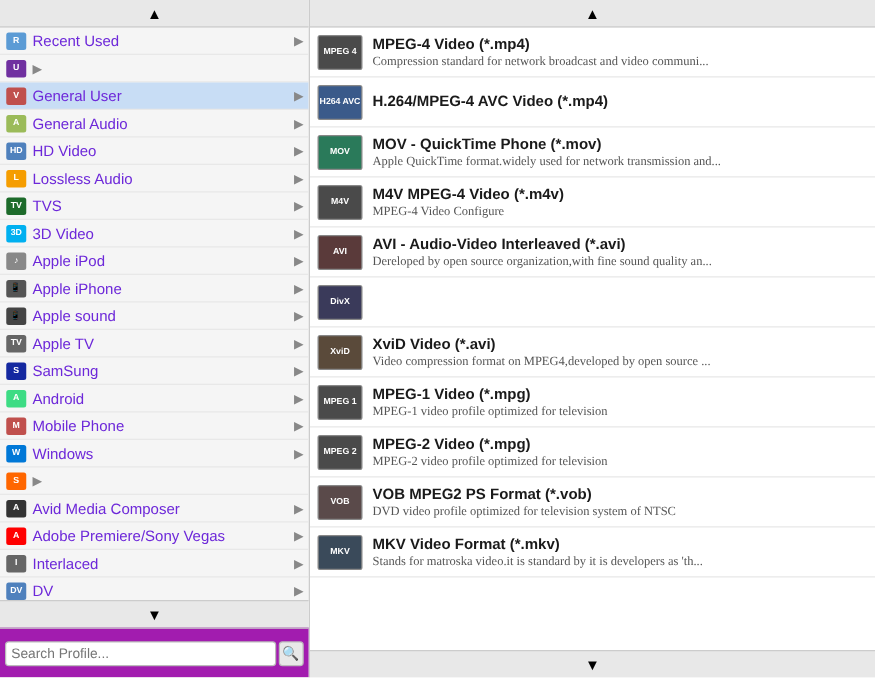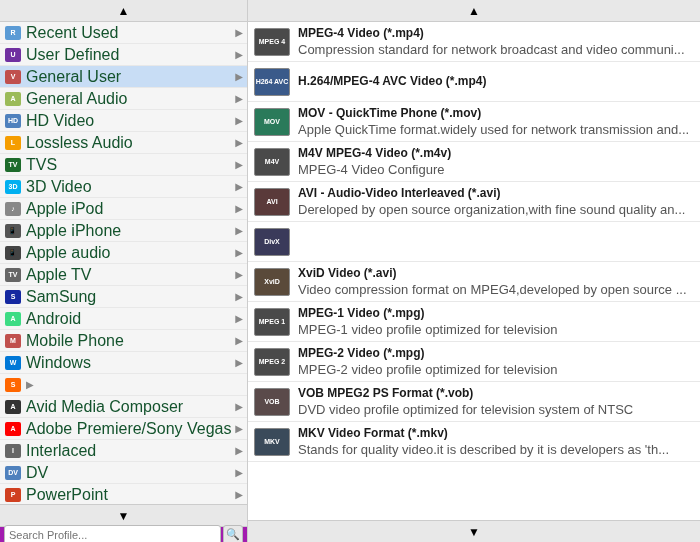--- a/index.html
+++ b/index.html
@@ -62,35 +62,35 @@
       height: 16px;
       margin-right: 4px;
       flex-shrink: 0;
       display: flex;
       align-items: center;
       justify-content: center;
       font-size: 10px;
     }
     .left-item .label {
       flex: 1;
-      font-size: 16px;
-      color: #14532d;
+      font-size: 12px;
+      color: #6d28d9;
     }
     .left-item .arrow {
       color: #888;
       font-size: 10px;
     }
     .search-bar {
       display: flex;
       align-items: center;
       padding: 4px 4px;
       background: #a21caf;
       border-top: 1px solid #ccc;
       flex-shrink: 0;
-      height: 16px;
+      height: 40px;
     }
     .search-input {
       flex: 1;
       height: 20px;
       border: 1px solid #bbb;
       border-radius: 3px;
       padding: 0 4px;
       font-size: 11px;
       background: white;
       color: #999;
@@ -162,25 +162,26 @@
       justify-content: center;
       flex: 1;
     }
     .right-item .r-title {
       font-size: 12px;
       font-weight: bold;
       color: #1a1a1a;
       margin-bottom: 2px;
     }
     .right-item .r-desc {
-      font-size: 13px;
+      font-size: 10px;
       color: #555;
       white-space: nowrap;
       overflow: hidden;
       text-overflow: ellipsis;
+      font-family: Liberation Serif, serif;
     }
     
     .icon-box {
       display: inline-block;
       width: 16px;
       height: 14px;
       border-radius: 2px;
       font-size: 7px;
       font-weight: bold;
       color: white;
@@ -253,21 +254,20 @@
           <span class="icon">
             <span class="icon-box ic-recent">R</span>
           </span>
           <span class="label">Recent Used</span>
           <span class="arrow">▶</span>
         </div>
         <div class="left-item">
           <span class="icon">
             <span class="icon-box ic-user">U</span>
           </span>
-          <span class="label">User Defined</span>
           <span class="arrow">▶</span>
         </div>
         <div class="left-item active">
           <span class="icon">
             <span class="icon-box ic-general-video">V</span>
           </span>
           <span class="label">General User</span>
           <span class="arrow">▶</span>
         </div>
         <div class="left-item">
@@ -316,21 +316,21 @@
           <span class="icon">
             <span class="icon-box ic-iphone">📱</span>
           </span>
           <span class="label">Apple iPhone</span>
           <span class="arrow">▶</span>
         </div>
         <div class="left-item">
           <span class="icon">
             <span class="icon-box ic-ipad">📱</span>
           </span>
-          <span class="label">Apple audio</span>
+          <span class="label">Apple sound</span>
           <span class="arrow">▶</span>
         </div>
         <div class="left-item">
           <span class="icon">
             <span class="icon-box ic-appletv">TV</span>
           </span>
           <span class="label">Apple TV</span>
           <span class="arrow">▶</span>
         </div>
         <div class="left-item">
@@ -507,21 +507,21 @@
             <div class="r-title">VOB MPEG2 PS Format (*.vob)</div>
             <div class="r-desc">DVD video profile optimized for television system of NTSC</div>
           </div>
         </div>
         <div class="right-item">
           <div class="r-icon">
             <div class="vid-icon vid-mkv">MKV</div>
           </div>
           <div class="r-content">
             <div class="r-title">MKV Video Format (*.mkv)</div>
-            <div class="r-desc">Stands for quality video.it is described by it is developers as 'th...</div>
+            <div class="r-desc">Stands for matroska video.it is standard by it is developers as 'th...</div>
           </div>
         </div>
       </div>
     <div class="right-scroll-bottom">
       <span>▼</span>
     </div>
   </div>
 </div>
 
 </body></html>

